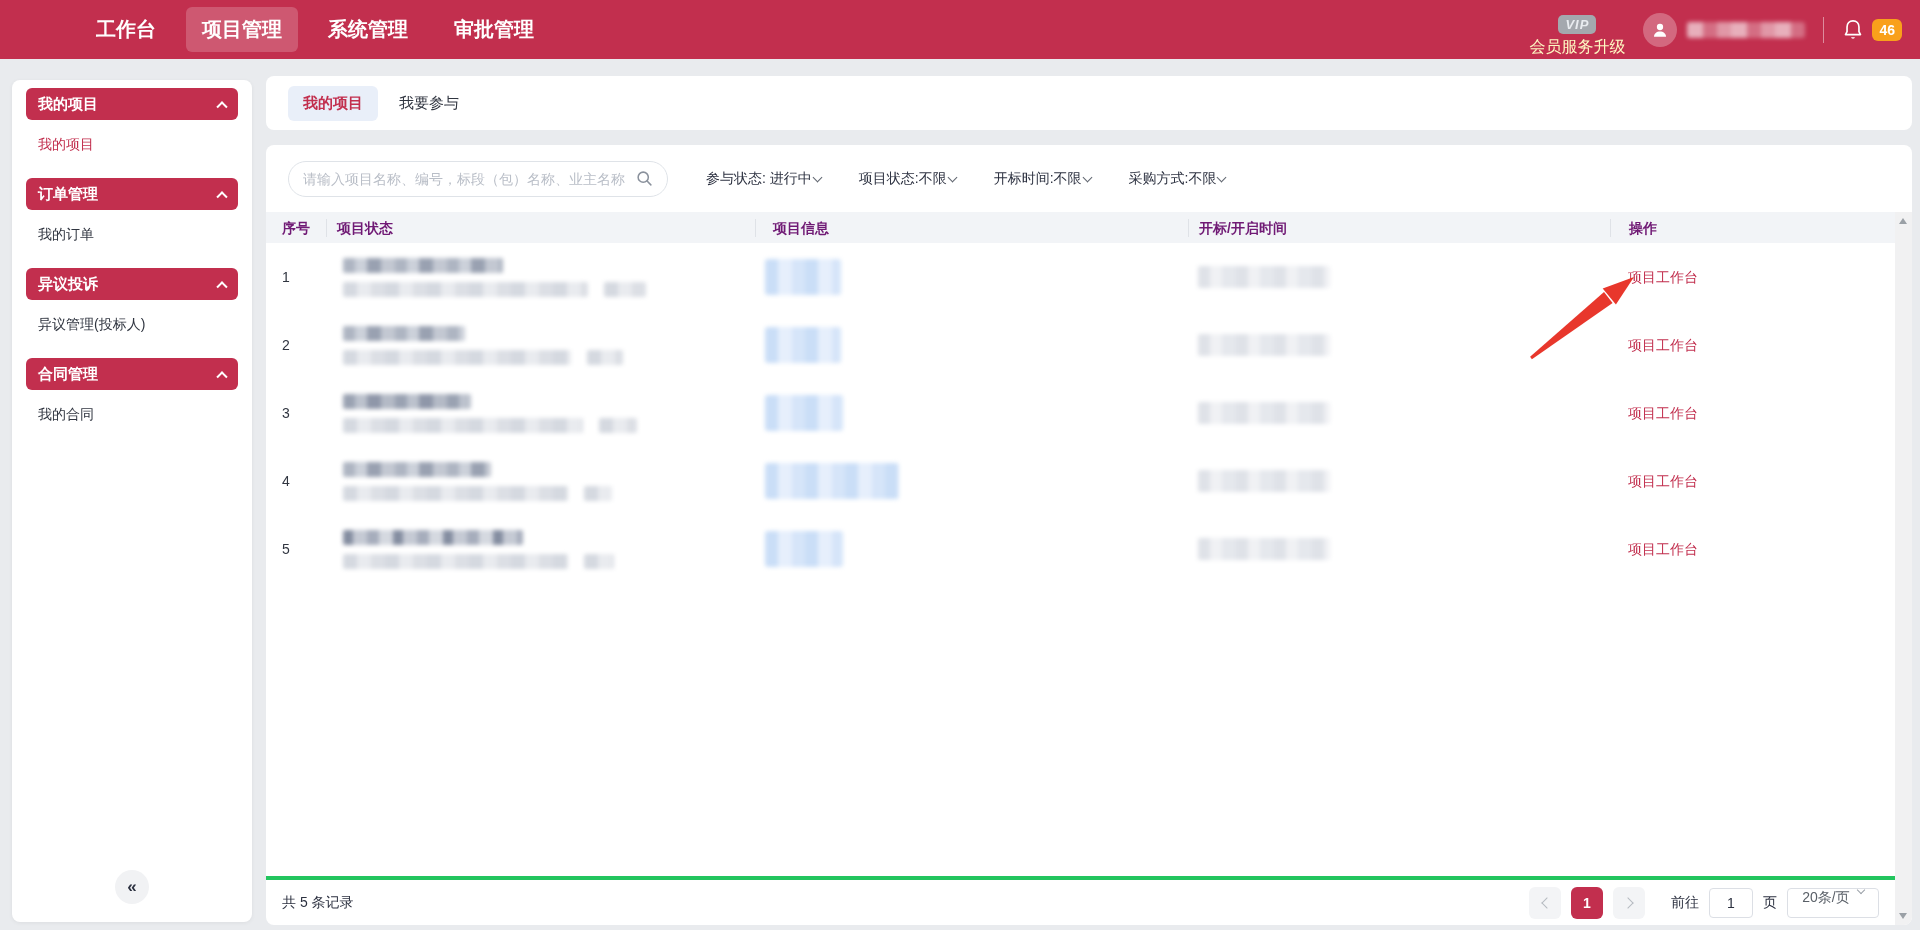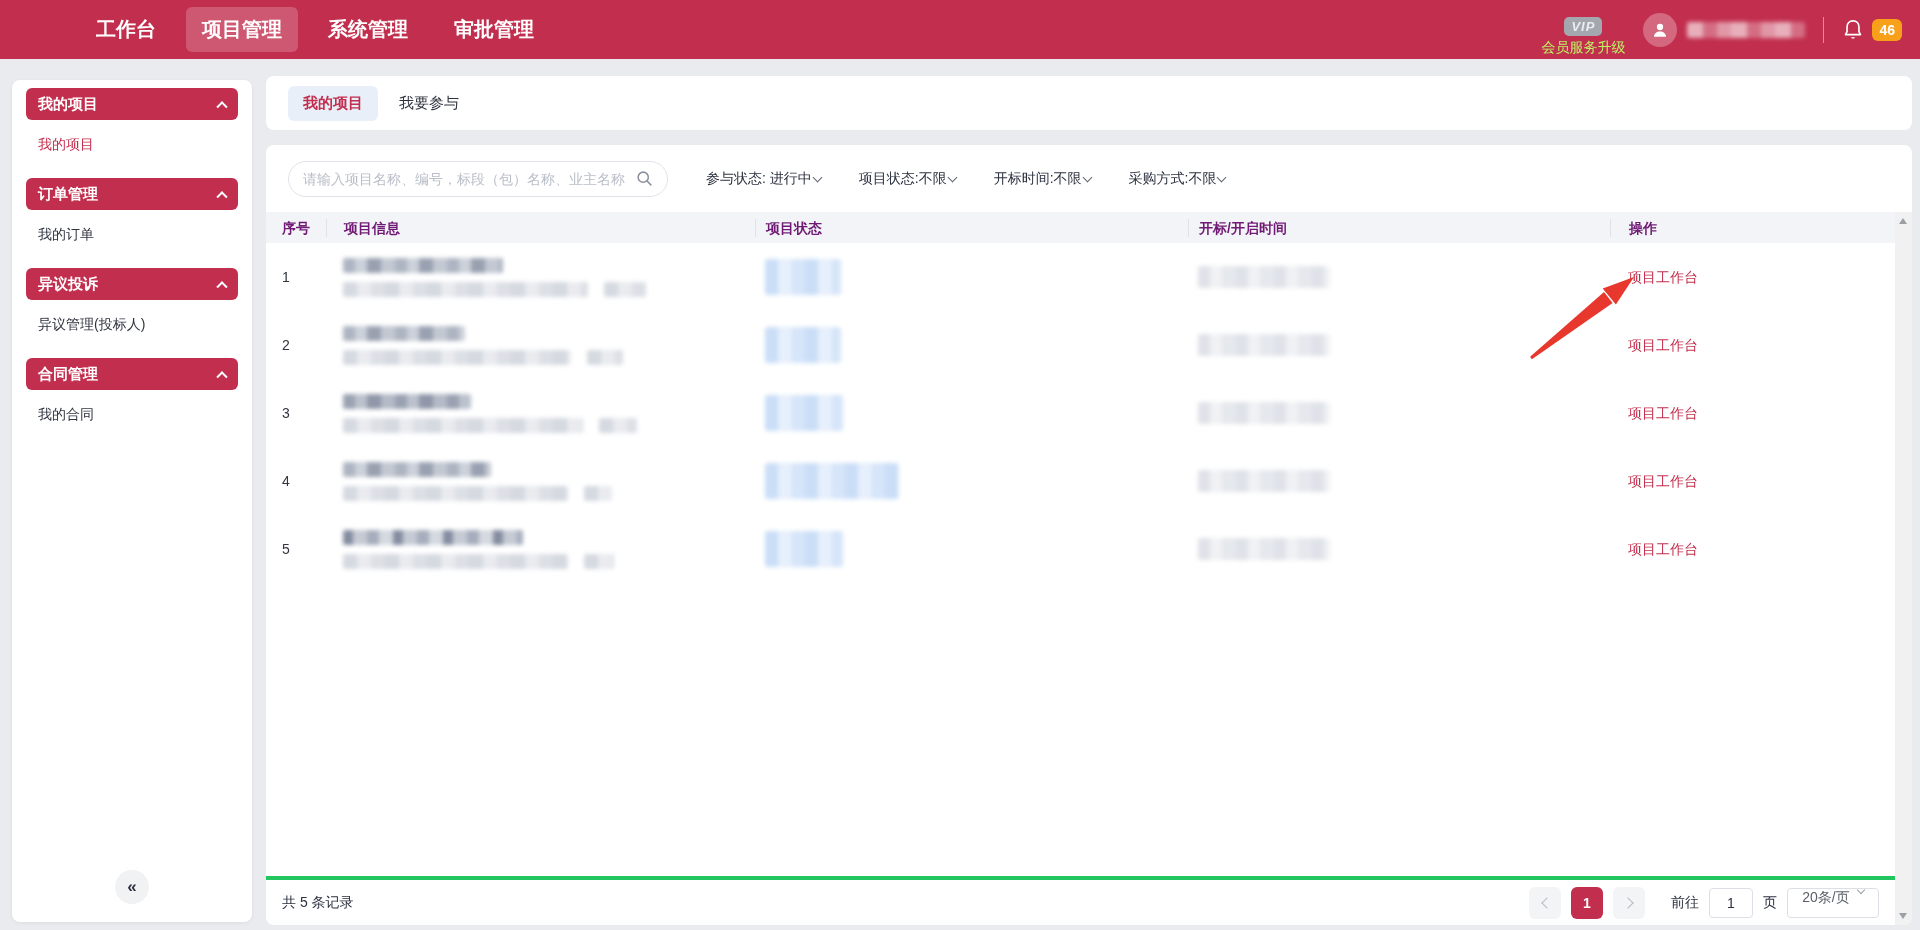--- a/index.html
+++ b/index.html
@@ -11,21 +11,21 @@
   .navbar { position:absolute; left:0; top:0; width:1920px; height:59px;
             background:#c22f4e; display:flex; align-items:center; color:#fff; }
   .nav-menu { display:flex; align-items:center; gap:14px; margin-left:80px; }
   .nav-item { font-size:20px; font-weight:600; padding:9px 16px; border-radius:6px;
               cursor:pointer; white-space:nowrap; }
   .nav-item.active { background:rgba(255,255,255,0.20); }
   .nav-right { margin-left:auto; display:flex; align-items:center; gap:18px; margin-right:18px; }
   .vip-block { display:flex; flex-direction:column; align-items:center; margin-top:14px; }
   .vip-badge { background:#a4a8ae; color:#e9ecf0; font-weight:800; font-style:italic;
                font-size:13px; padding:2px 7px; border-radius:5px; letter-spacing:1px; }
-  .vip-caption { font-size:14px; color:#bef264; margin-top:3px; white-space:nowrap; }
+  .vip-caption { font-size:16px; color:#fef9c3; margin-top:3px; white-space:nowrap; }
   .user-block { display:flex; align-items:center; gap:10px; }
   .avatar { width:34px; height:34px; border-radius:50%; background:rgba(255,255,255,0.28);
             display:flex; align-items:center; justify-content:center; }
   .user-redact { width:118px; height:16px; border-radius:3px;
       background:repeating-linear-gradient(90deg, rgba(255,255,255,.62) 0 16px, rgba(255,255,255,.30) 16px 30px, rgba(255,255,255,.5) 30px 44px);
       filter:blur(2px); }
   .nav-divider { width:1px; height:26px; background:rgba(255,255,255,0.45); }
   .notif { display:flex; align-items:center; gap:8px; }
   .notif-badge { background:#f9a01b; color:#fff; font-size:14px; font-weight:bold;
                  padding:3px 7px; border-radius:6px; }
@@ -237,22 +237,22 @@
         <span class="chev down"></span>
       </div>
       <div class="filter-item">
         <span>采购方式:不限</span>
         <span class="chev down"></span>
       </div>
     </div>
 
     <div class="thead">
       <div class="th c1">序号</div>
+      <div class="th c3">项目状态</div>
       <div class="th c2">项目信息</div>
-      <div class="th c3">项目状态</div>
       <div class="th c4">开标/开启时间</div>
       <div class="th c5">操作</div>
     </div>
 
     <div class="tbody">
 
       <div class="trow">
         <div class="td-idx">1</div>
         <div class="td-info">
           <div class="r-line r1"></div>

